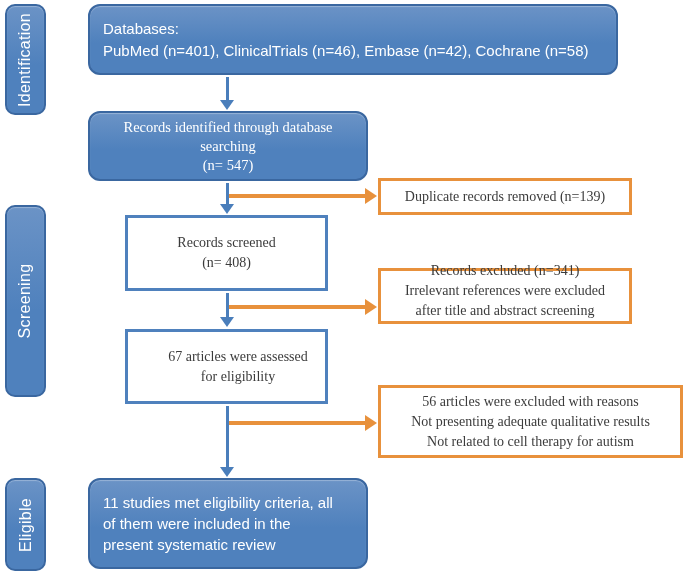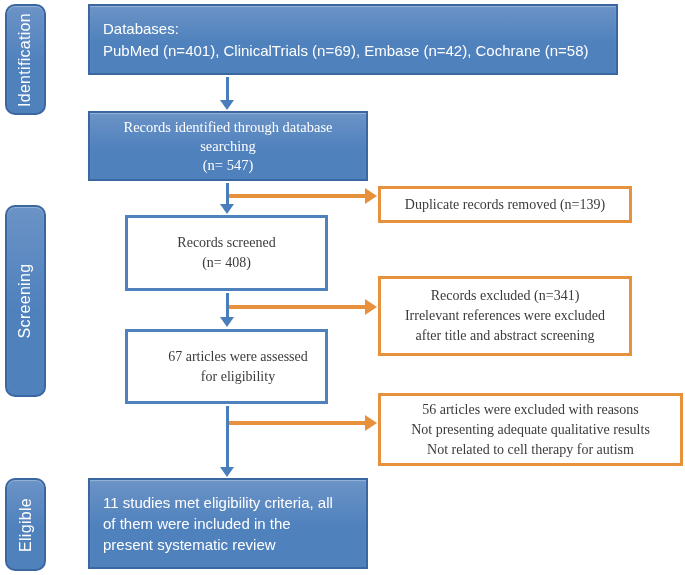--- a/index.html
+++ b/index.html
@@ -20,21 +20,21 @@
     flex-direction:column;
     justify-content:center;
   }
   .center { align-items:center; text-align:center;font-family:Liberation Serif, serif; }
   .left   { align-items:flex-start; text-align:left; }
 
   
   .blue {
     background:linear-gradient(180deg, var(--blue-fill-light, #6b93c6) 0%, var(--blue-fill, #4f81bd) 55%);
     border:2px solid var(--blue-border, #3a67a0);
-    border-radius:0;
+    border-radius:12px;
     color:var(--box-text-light, #ffffff);
     box-shadow:inset 0 1px 1px rgba(255,255,255,.3);
     font-size:15px;
     line-height:22px;
   }
 
   
   .wb {
     background:#ffffff;
     border:3px solid var(--blue-fill, #4f81bd);
@@ -44,21 +44,20 @@
     align-items:center;
   }
 
   
   .wo {
     background:#ffffff;
     border:3px solid var(--orange-accent, #e8913c);
     color:var(--box-text-dark, #3b3b3b);
     font-size:14px;
     line-height:20px;
-    margin-top:8px;
   }
 
   
   .stage {
     position:absolute;
     background:linear-gradient(180deg, var(--blue-fill-light, #6b93c6) 0%, var(--blue-fill, #4f81bd) 55%);
     border:2px solid var(--blue-border, #3a67a0);
     border-radius:10px;
     color:var(--box-text-light, #ffffff);
     box-shadow:inset 0 1px 1px rgba(255,255,255,.3);
@@ -115,21 +114,21 @@
   </div>
   <div class="stage" style="left:5px; top:205px; width:41px; height:192px;">
     <span class="vtext">Screening</span>
   </div>
   <div class="stage" style="left:5px; top:478px; width:41px; height:93px;">
     <span class="vtext">Eligible</span>
   </div>
 
   <div class="box blue left pad-l" style="left:88px; top:4px; width:530px; height:71px;">
     <div>Databases:</div>
-    <div>PubMed (n=401), ClinicalTrials (n=69), Embase (n=42), Cochrane (n=58)</div>
+    <div>PubMed (n=401), ClinicalTrials (n=46), Embase (n=42), Cochrane (n=58)</div>
   </div>
 
   <div class="varrow" style="left:220px; top:77px; height:33px;">
     <div class="aline"></div>
     <div class="ahead"></div>
   </div>
 
   <div class="box blue center" style="left:88px; top:111px; width:280px; height:70px; font-size:14.5px; line-height:19px;">
     <div>Records identified through database</div>
     <div>searching</div>
@@ -158,21 +157,21 @@
   <div class="varrow" style="left:220px; top:293px; height:34px;">
     <div class="aline"></div>
     <div class="ahead"></div>
   </div>
 
   <div class="harrow" style="left:229px; top:299px; width:148px;">
     <div class="aline"></div>
     <div class="ahead"></div>
   </div>
 
-  <div class="box wo center" style="left:378px; top:268px; width:254px; height:80px;">
+  <div class="box wo center" style="left:378px; top:268px; width:254px; height:56px;justify-content:flex-end;">
     <div>Records excluded (n=341)</div>
     <div>Irrelevant references were excluded</div>
     <div>after title and abstract screening</div>
   </div>
 
   <div class="box wb center" style="left:125px; top:329px; width:203px; height:75px;padding-left:23px;">
     <div>67 articles were assessed</div>
     <div>for eligibility</div>
   </div>
 

